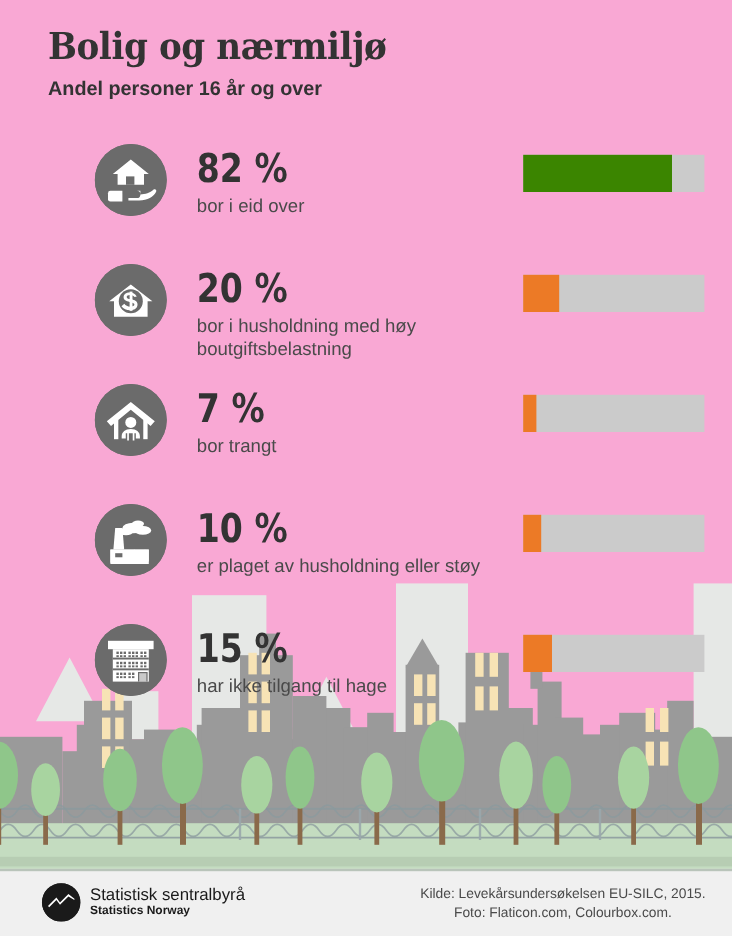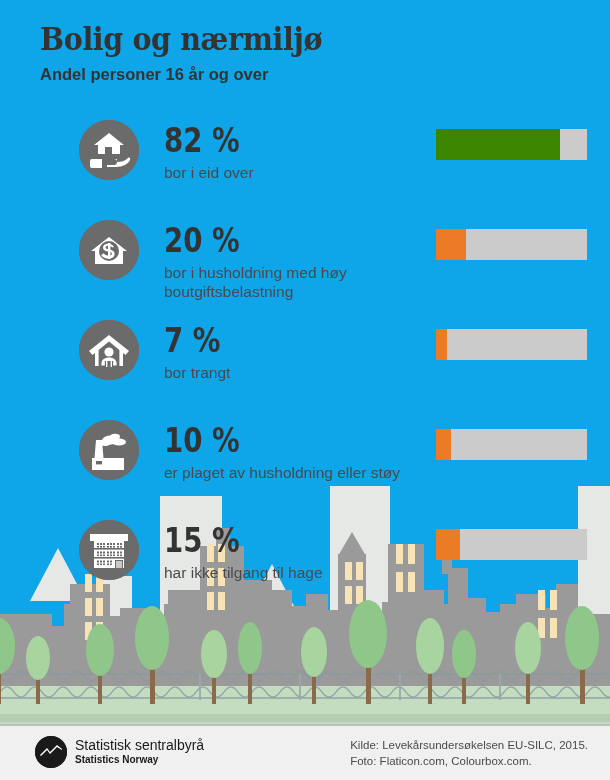--- a/index.html
+++ b/index.html
@@ -11,21 +11,21 @@
     height: 780px;
     background: #f0f0f0;
     font-family: "Liberation Sans", sans-serif;
     overflow: hidden;
     position: relative;
   }
   #infographic {
     position: relative;
     width: 610px;
     height: 780px;
-    background: #0ea5e9;
+    background: #f9a8d4;
     overflow: hidden;
   }
 
   
   .header {
     position: absolute;
     left: 40px;
     top: 22px;
     width: 540px;
   }
@@ -167,21 +167,21 @@
     font-weight: bold;
     font-size: 10px;
     color: #1a1a1a;
     line-height: 1.2;
     margin-top: 1px;
   }
   .source {
     position: absolute;
     right: 22px;
     top: 12px;
-    text-align: left;
+    text-align: center;
     font-family: "Liberation Sans", sans-serif;
     font-size: 11.5px;
     color: #4a4a4a;
     line-height: 1.35;
   }
 </style>
 </head>
 <body>
 
 <div id="infographic">

